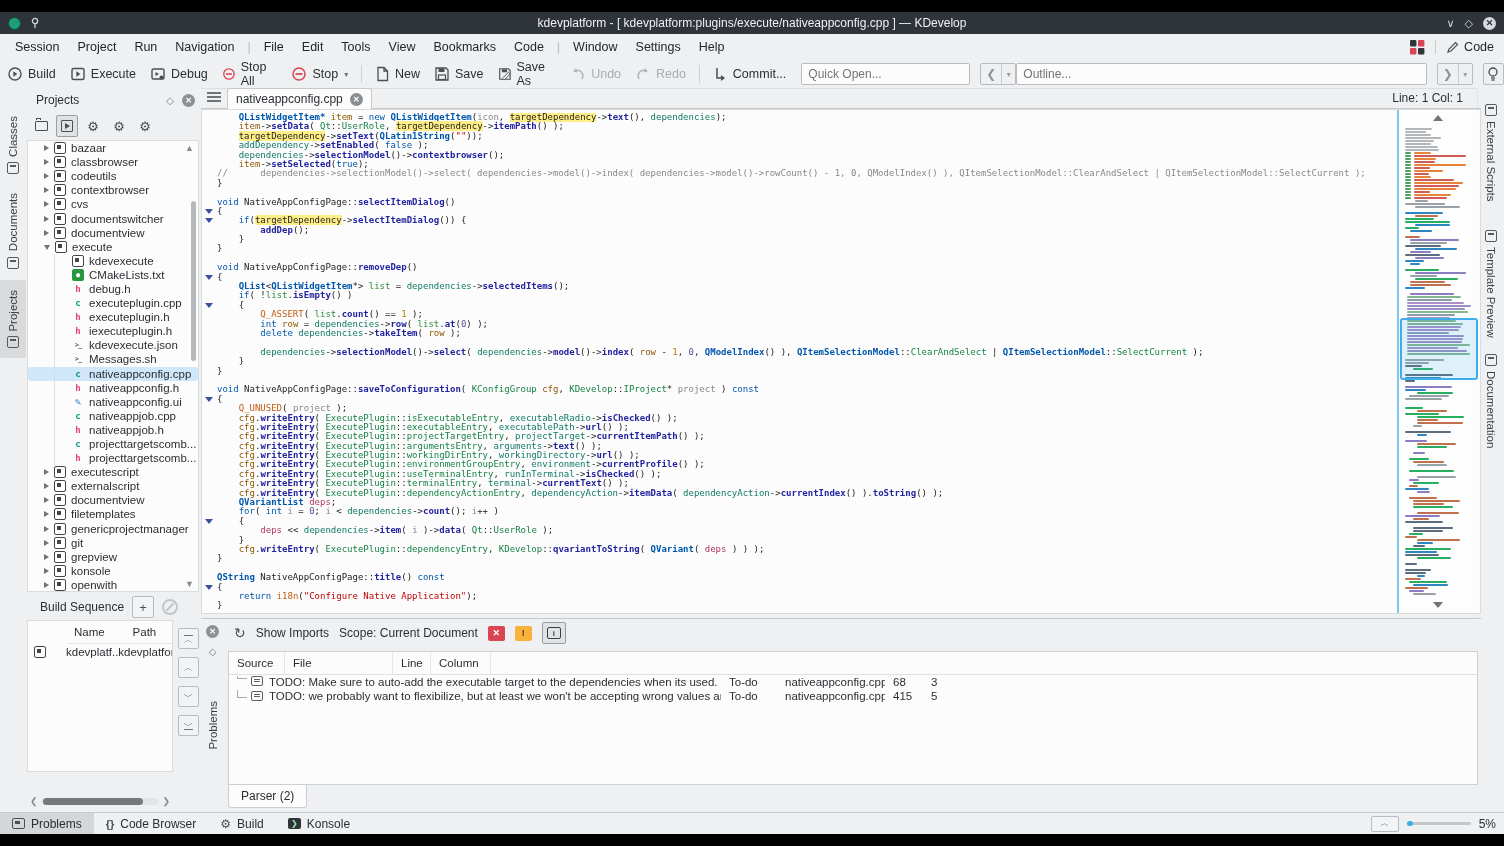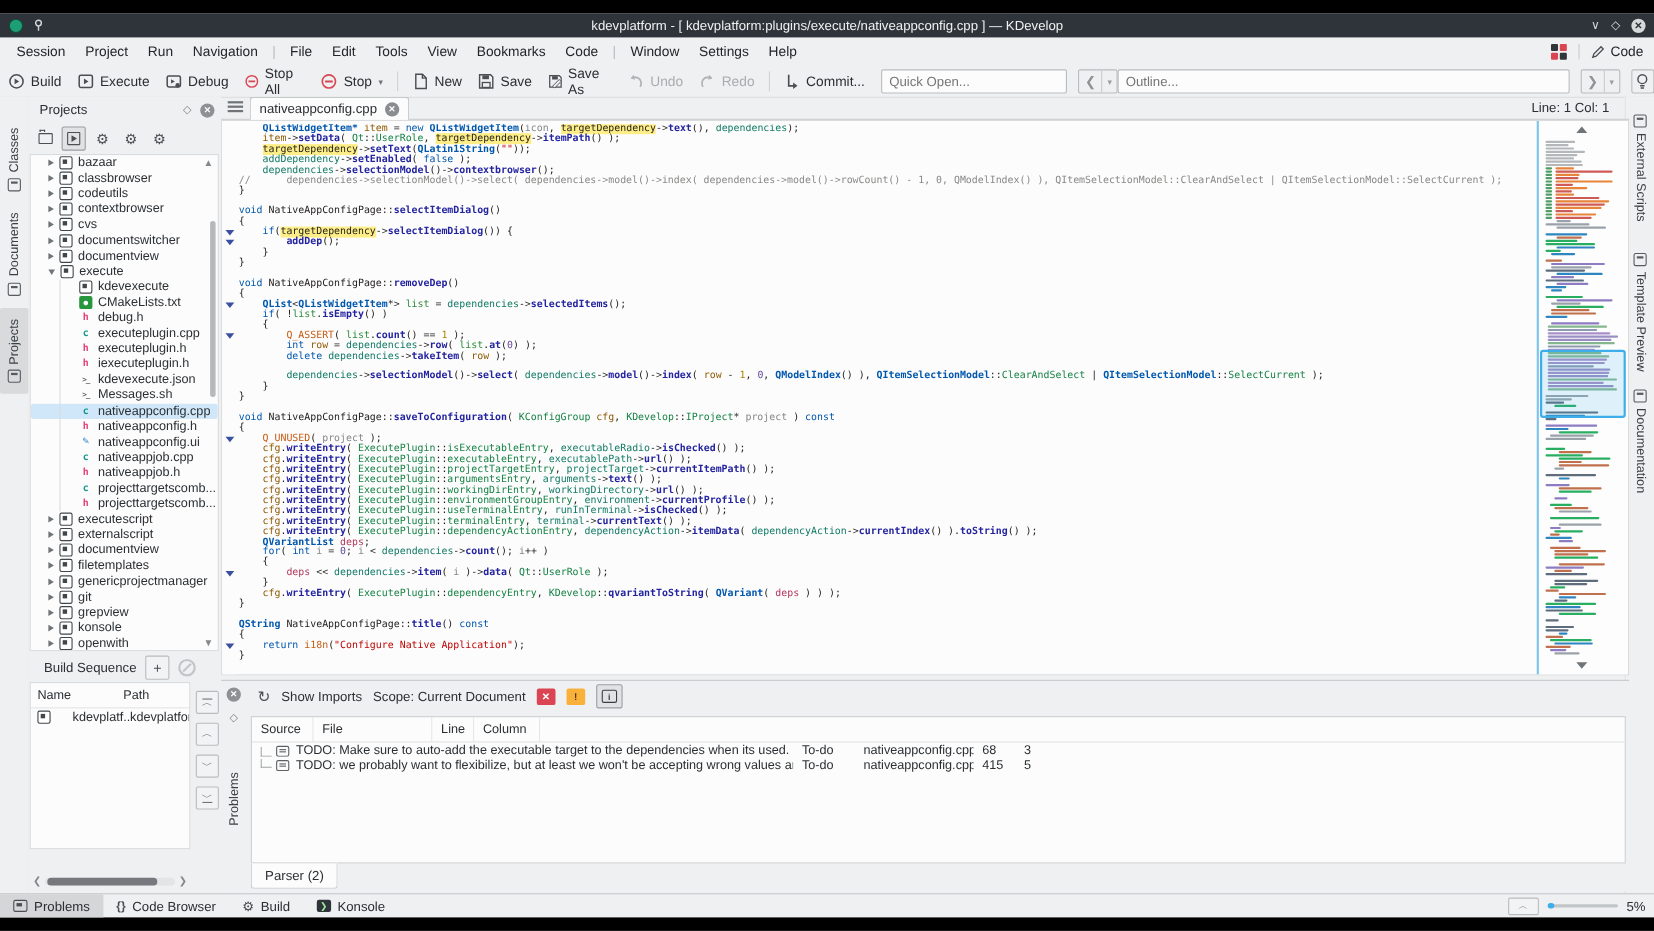--- a/index.html
+++ b/index.html
@@ -93,21 +93,21 @@
   .tree-scroll-up{position:absolute;right:4px;top:2px;color:#85898c;font-size:9px;}
   .tree-scroll-dn{position:absolute;right:4px;bottom:2px;color:#85898c;font-size:9px;}
   #tree-thumb{position:absolute;right:2px;top:60px;width:5px;height:160px;border-radius:3px;background:#b6b9bb;}
 
   #build-seq{position:absolute;left:0;top:506px;width:175px;bottom:0;}
   #bs-header{display:flex;align-items:center;height:26px;padding-left:14px;font-size:12px;color:#2b2f33;gap:8px;}
   #bs-add{width:22px;height:22px;border:1px solid #b9bcbe;border-radius:2px;background:#f2f3f4;display:flex;align-items:center;justify-content:center;font-size:13px;color:#4a4f54;box-sizing:border-box;}
   #bs-block{width:16px;height:16px;border-radius:50%;border:2px solid #c3c6c8;position:relative;box-sizing:border-box;}
   #bs-block::after{content:'';position:absolute;left:1px;top:5px;width:10px;height:2px;background:#c3c6c8;transform:rotate(-45deg);}
   #bs-table{position:absolute;left:1px;top:26px;width:146px;bottom:40px;background:#fcfcfc;border:1px solid #d9dbdc;box-sizing:border-box;font-size:11.5px;color:#2b2f33;overflow:hidden;}
-  .bs-hrow{display:flex;height:22px;align-items:center;border-bottom:1px solid #e3e5e6;}
+  .bs-hrow{display:flex;height:22px;align-items:center;border-bottom:1px solid #e3e5e6;margin-left:40px;}
   .bs-hcell{padding-left:6px;box-sizing:border-box;}
   .bs-row{display:flex;align-items:center;height:16px;white-space:nowrap;}
   #bs-movers{position:absolute;right:2px;top:34px;display:flex;flex-direction:column;gap:8px;}
   .mv{width:21px;height:21px;border:1px solid #b9bcbe;border-radius:2px;background:#f2f3f4;display:flex;align-items:center;justify-content:center;color:#6f7478;font-size:10px;box-sizing:border-box;flex-direction:column;line-height:7px;}
   #bs-hscroll{position:absolute;left:4px;bottom:6px;width:140px;height:10px;display:flex;align-items:center;gap:3px;color:#85898c;font-size:9px;}
   #bs-track{flex:1;height:7px;border-radius:4px;background:#e3e4e5;position:relative;}
   #bs-thumb{position:absolute;left:2px;top:0;height:7px;width:100px;border-radius:4px;background:#75797d;}
 
   
   #editor-col{position:absolute;left:201px;top:0;width:1280px;bottom:0;}
@@ -615,20 +615,21 @@
               <div class="fold" style="top: 287px;"></div>
               <div class="fold" style="top: 409.2px;"></div>
               <div class="fold" style="top: 475px;"></div>
             </div>
         <div id="code">
               <div class="code-line"><span class="tok-p">    </span><span class="tok-t">QListWidgetItem*</span><span class="tok-p"> </span><span class="tok-v">item</span><span class="tok-p"> = </span><span class="tok-k">new</span><span class="tok-p"> </span><span class="tok-t">QListWidgetItem</span><span class="tok-p">(</span><span class="tok-g">icon</span><span class="tok-p">, </span><span class="tok-h">targetDependency</span><span class="tok-p">-&gt;</span><span class="tok-f">text</span><span class="tok-p">(), </span><span class="tok-m">dependencies</span><span class="tok-p">);</span></div>
               <div class="code-line"><span class="tok-p">    </span><span class="tok-v">item</span><span class="tok-p">-&gt;</span><span class="tok-f">setData</span><span class="tok-p">( </span><span class="tok-ns">Qt</span><span class="tok-p">::</span><span class="tok-ns">UserRole</span><span class="tok-p">, </span><span class="tok-h">targetDependency</span><span class="tok-p">-&gt;</span><span class="tok-f">itemPath</span><span class="tok-p">() );</span></div>
               <div class="code-line"><span class="tok-p">    </span><span class="tok-h">targetDependency</span><span class="tok-p">-&gt;</span><span class="tok-f">setText</span><span class="tok-p">(</span><span class="tok-t">QLatin1String</span><span class="tok-p">(</span><span class="tok-s">""</span><span class="tok-p">));</span></div>
               <div class="code-line"><span class="tok-p">    </span><span class="tok-m">addDependency</span><span class="tok-p">-&gt;</span><span class="tok-f">setEnabled</span><span class="tok-p">( </span><span class="tok-k">false</span><span class="tok-p"> );</span></div>
               <div class="code-line"><span class="tok-p">    </span><span class="tok-m">dependencies</span><span class="tok-p">-&gt;</span><span class="tok-f">selectionModel</span><span class="tok-p">()-&gt;</span><span class="tok-f">contextbrowser</span><span class="tok-p">();</span></div>
+              <div class="code-line"><span class="tok-p">    </span><span class="tok-v">item</span><span class="tok-p">-&gt;</span><span class="tok-f">setSelected</span><span class="tok-p">(</span><span class="tok-k">true</span><span class="tok-p">);</span></div>
               <div class="code-line"><span class="tok-c">//      dependencies-&gt;selectionModel()-&gt;select( dependencies-&gt;model()-&gt;index( dependencies-&gt;model()-&gt;rowCount() - 1, 0, QModelIndex() ), QItemSelectionModel::ClearAndSelect | QItemSelectionModel::SelectCurrent );</span></div>
               <div class="code-line"><span class="tok-p">}</span></div>
               <div class="code-line"></div>
               <div class="code-line"><span class="tok-k">void</span><span class="tok-p"> NativeAppConfigPage::</span><span class="tok-f">selectItemDialog</span><span class="tok-p">()</span></div>
               <div class="code-line"><span class="tok-p">{</span></div>
               <div class="code-line"><span class="tok-p">    </span><span class="tok-k">if</span><span class="tok-p">(</span><span class="tok-h">targetDependency</span><span class="tok-p">-&gt;</span><span class="tok-f">selectItemDialog</span><span class="tok-p">()) {</span></div>
               <div class="code-line"><span class="tok-p">        </span><span class="tok-f">addDep</span><span class="tok-p">();</span></div>
               <div class="code-line"><span class="tok-p">    }</span></div>
               <div class="code-line"><span class="tok-p">}</span></div>
               <div class="code-line"></div>
@@ -850,21 +851,21 @@
           </div>
           <div id="pr-table">
             <div id="pr-head">
                   <div class="pr-hcell" style="width: 56px; flex: 0 0 56px;">Source</div>
                   <div class="pr-hcell" style="width: 108px; flex: 0 0 108px;">File</div>
                   <div class="pr-hcell" style="width: 38px; flex: 0 0 38px;">Line</div>
                   <div class="pr-hcell" style="width: 60px; flex: 0 0 60px;">Column</div>
                 </div>
             <div id="pr-rows">
                   <div class="pr-row">
-                    <div class="pr-cell" style="flex: 0 0 492px; display: flex; align-items: flex-end; padding-left: 0px;">
+                    <div class="pr-cell" style="flex: 0 0 492px; display: flex; align-items: flex-start; padding-left: 0px;">
                       <div class="branch"></div>
                       <div class="todo-ic"></div>
                       <div>TODO: Make sure to auto-add the executable target to the dependencies when its used.</div>
                     </div>
                     <div class="pr-cell" style="flex: 0 0 56px;">To-do</div>
                     <div class="pr-cell" style="flex: 0 0 108px;">nativeappconfig.cpp</div>
                     <div class="pr-cell" style="flex: 0 0 38px;">68</div>
                     <div class="pr-cell" style="flex: 0 0 60px;">3</div>
                   </div>
                   <div class="pr-row">

